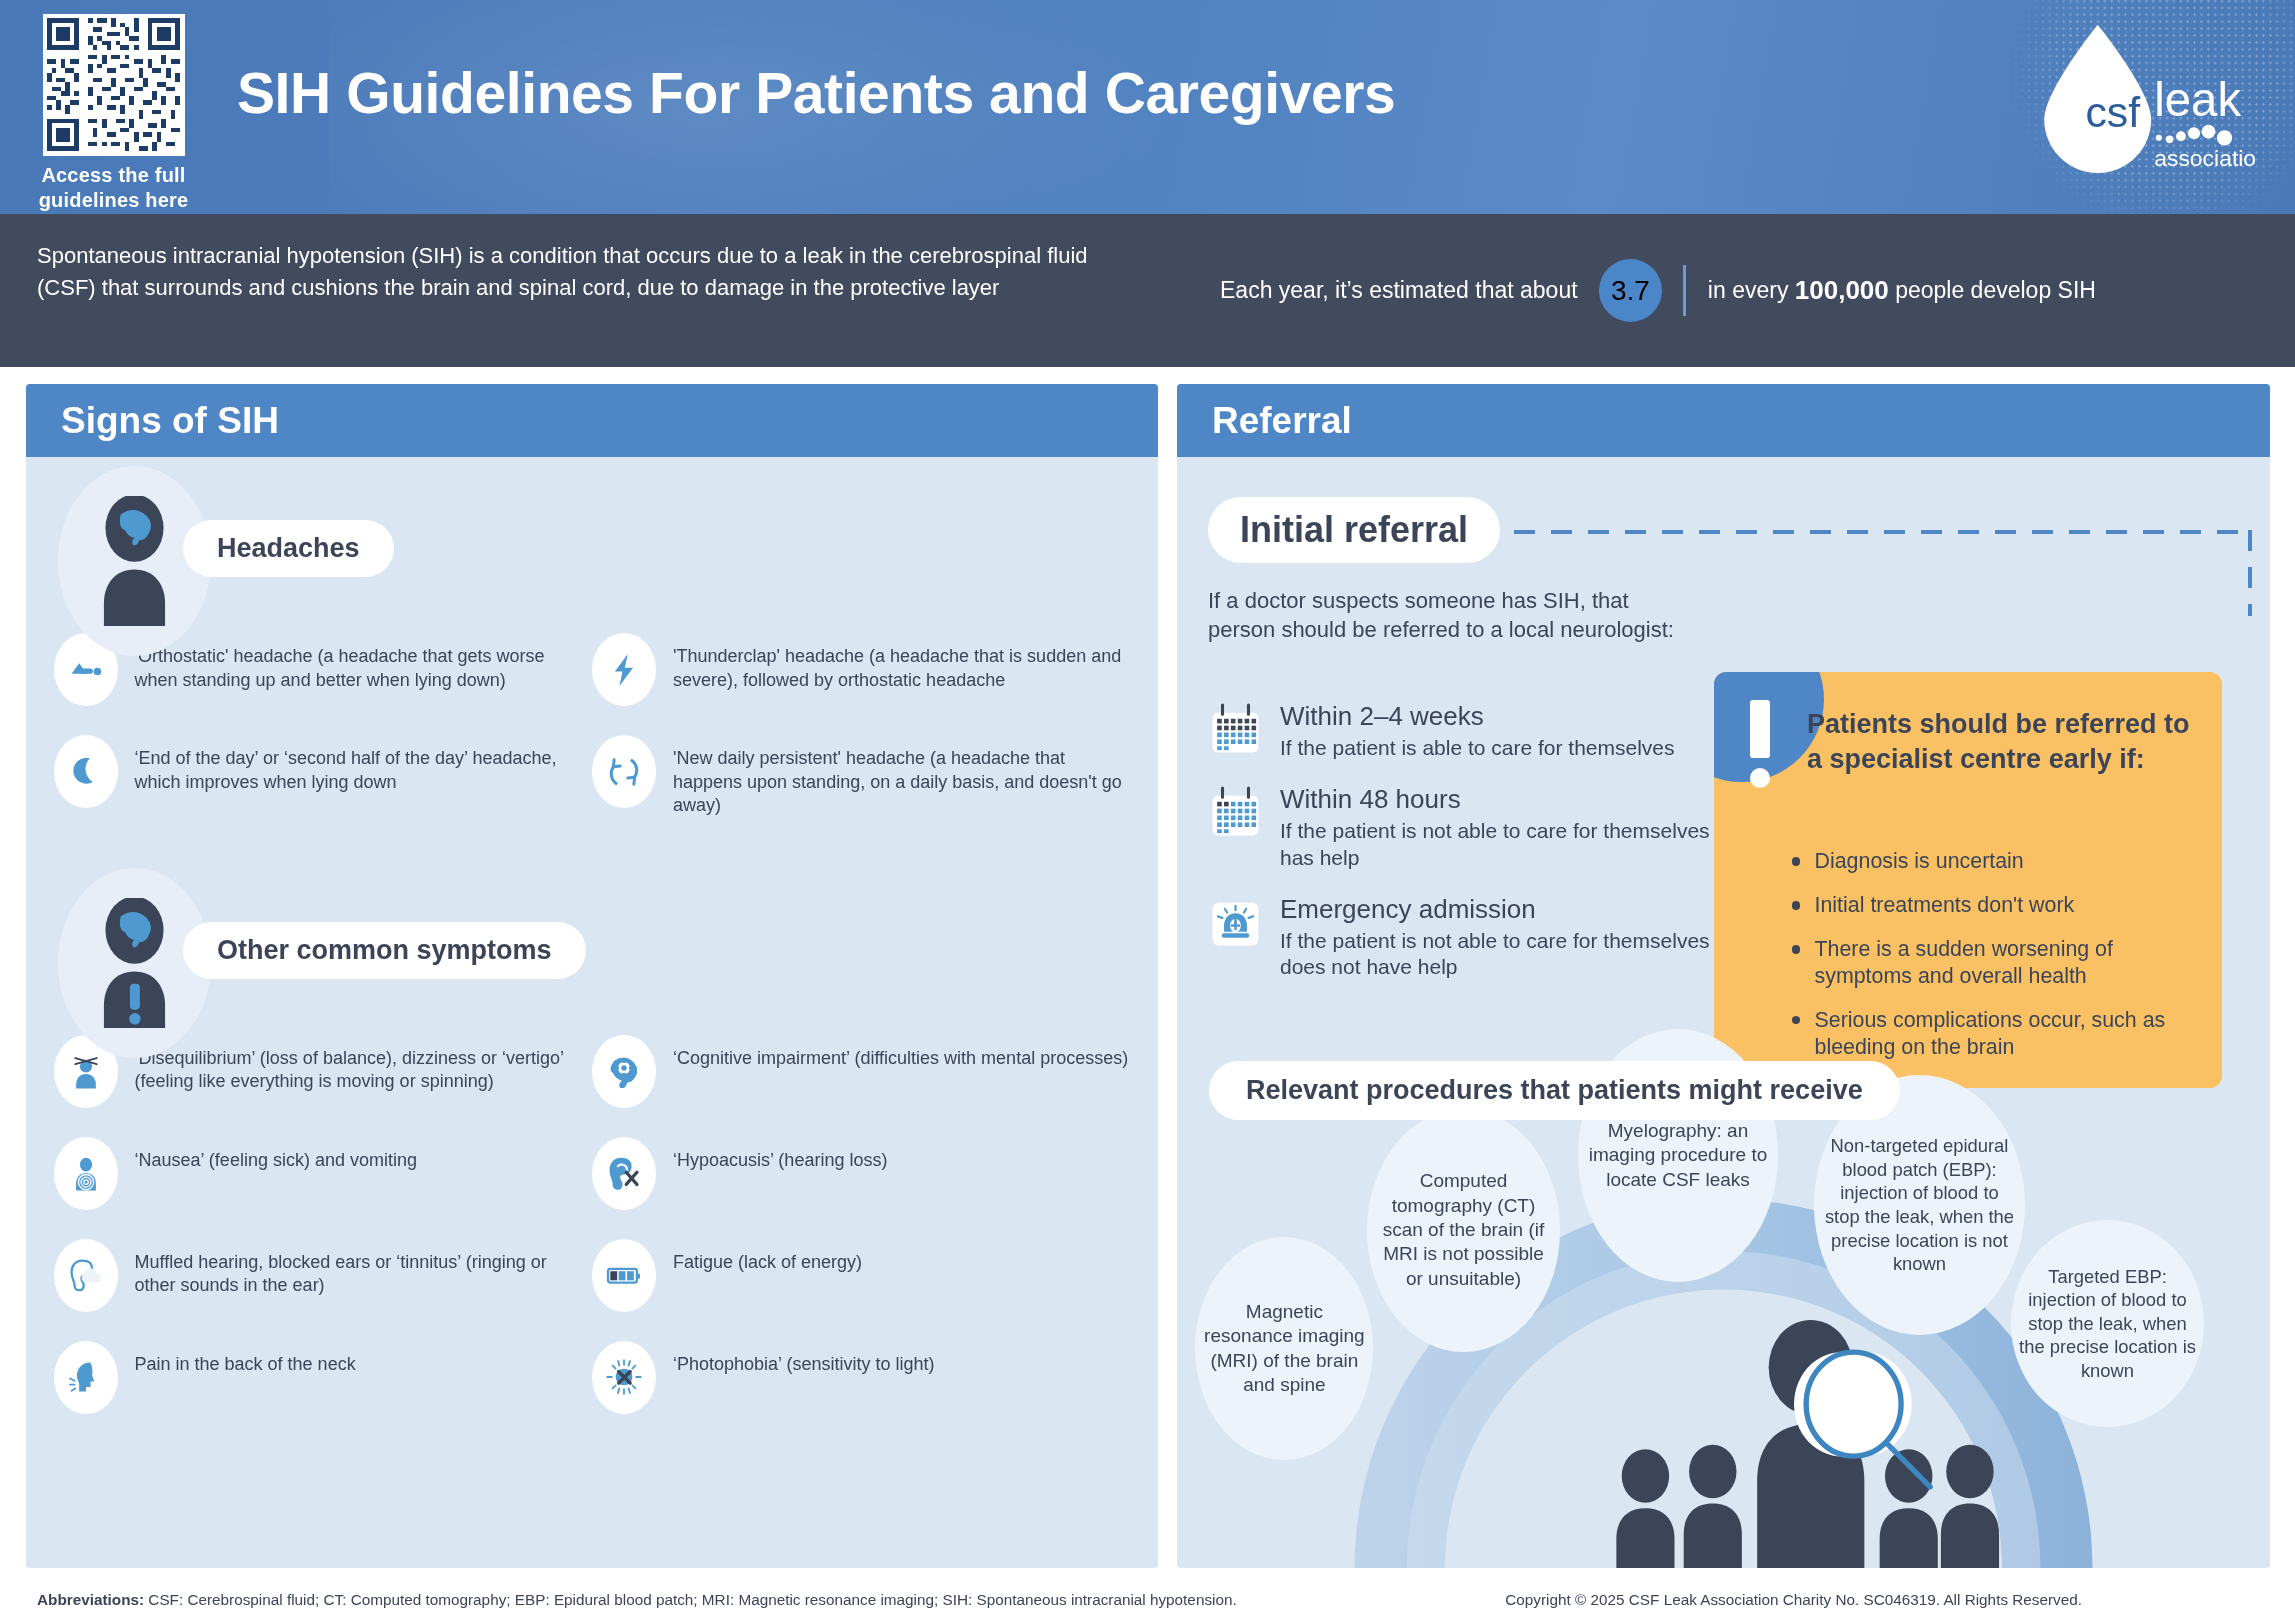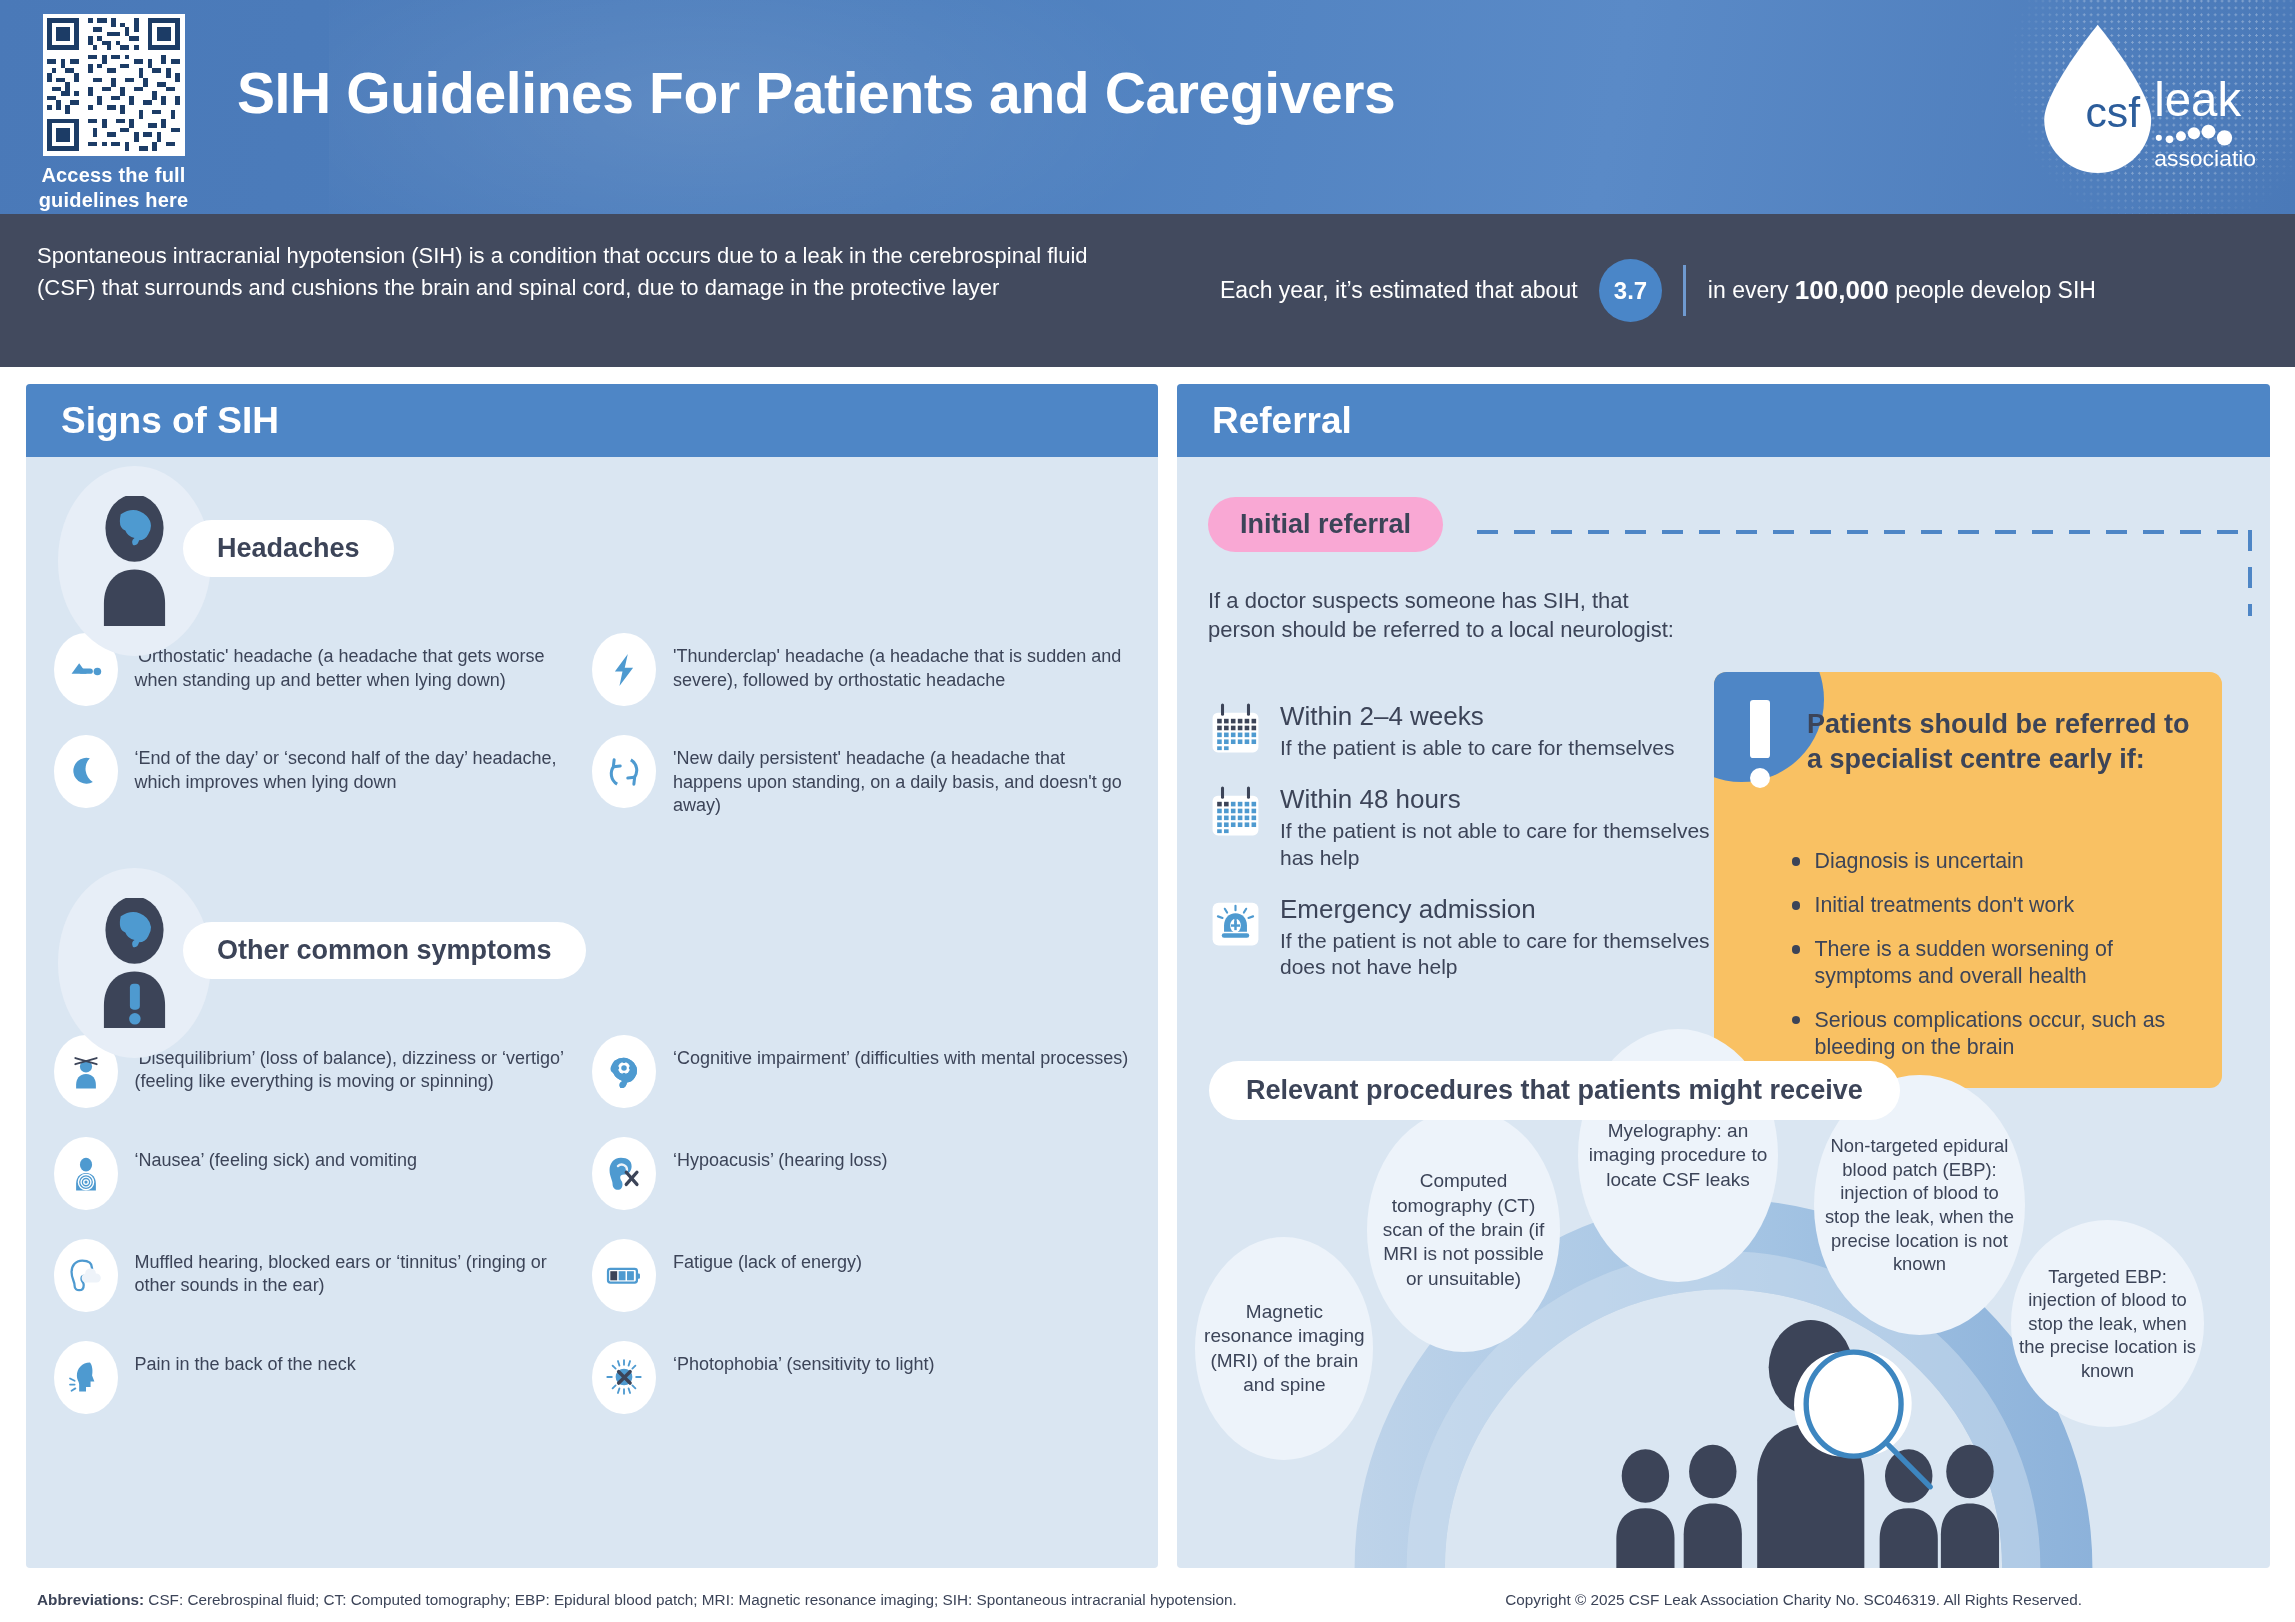--- a/index.html
+++ b/index.html
@@ -53,21 +53,21 @@
     position:absolute; left:37px; top:26px; width:1094px;
     color:#fff; font-size:22px; line-height:1.47;
   }
   .sub-right{
     position:absolute; left:1220px; top:0; height:153px; width:1056px;
     display:flex; align-items:center; gap:0px; color:#fff; font-size:23px;
   }
   .stat-bubble{
     width:63px; height:63px; border-radius:50%; background:#4a86c8;
     display:flex; align-items:center; justify-content:center;
-    font-size:24px; font-weight:bold; color:#ffffff; margin:0 21.4px;
+    font-size:28px; font-weight:normal; color:#000000; margin:0 21.4px;
     flex:0 0 auto;
   }
   .stat-div{ width:3.1px; height:51px; background:#6f9ad0; margin-right:21.4px; flex:0 0 auto;}
   .stat-big{ font-weight:bold; font-size:26px; }
 
   
   .panel{
     position:absolute; background:#dae6f2; border-radius:4px; overflow:hidden;
   }
   .panel-hd{
@@ -99,22 +99,22 @@
     flex:0 0 auto; width:64px; height:73px; border-radius:32px/37px; background:#fff;
     display:flex; align-items:center; justify-content:center; margin-right:17px;
   }
   .sym-ic svg{ width:38px; height:38px; display:block; }
   .sym-tx{ font-size:18px; line-height:1.30; padding-top:12.2px; color:#3c4458; }
 
   
   .rp-body{ position:relative; height:1111px; }
   .chip{
     position:absolute; left:31px; top:40px;
-    background:#f9a8d4; border-radius:34px; padding:12.2px 32px;
-    font-size:27px; font-weight:bold; color:#3c4458; white-space:nowrap; z-index:4;
+    background:#ffffff; border-radius:34px; padding:12.2px 32px;
+    font-size:36px; font-weight:bold; color:#3c4458; white-space:nowrap; z-index:4;
   }
   .dash-h{
     position:absolute; left:300px; top:73px; width:774px; height:3.8px; z-index:2;
     background-image: linear-gradient(to right,#4e86c6 0 21.4px, transparent 21.4px 37px);
     background-size:37px 3.8px;
   }
   .dash-v{
     position:absolute; left:1071px; top:73px; width:3.8px; height:86px; z-index:2;
     background-image: linear-gradient(to bottom,#4e86c6 0 21.4px, transparent 21.4px 37px);
     background-size:3.8px 37px;

